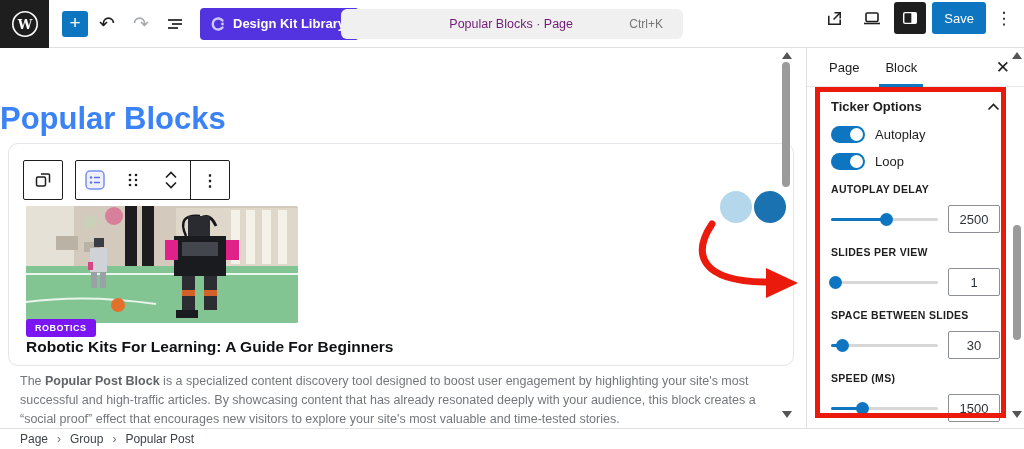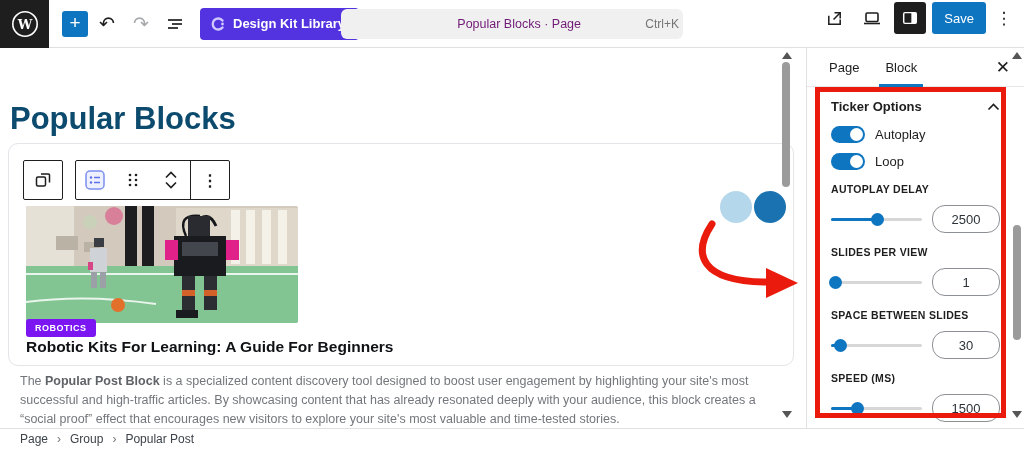--- a/index.html
+++ b/index.html
@@ -14,32 +14,32 @@
   .inserter { width:26px; height:26px; margin-left:13px; background:#0e75c0; border-radius:3px;
     color:#fff; font-size:19px; line-height:24px; text-align:center; cursor:pointer; font-weight:400; }
   .tb-ic { width:30px; height:30px; display:flex; align-items:center; justify-content:center;
     font-size:19px; color:#1e1e1e; cursor:pointer; margin-left:4px; }
   .tb-ic.disabled { color:#a7aaad; }
   .dk-btn { margin-left:10px; height:32px; padding:0 14px 0 10px; background:#5333e0; color:#fff;
     border:none; border-radius:4px; font-size:13px; font-weight:700; display:flex; align-items:center; gap:7px; cursor:pointer; }
   .cmdbar { position:absolute; left:50%; transform:translateX(-50%); top:9px; width:342px; height:30px;
     background:#f0f0f1; border-radius:6px; display:flex; align-items:center; cursor:pointer; }
   .cmdbar .cmd-title { flex:1; text-align:center; font-size:12.5px; color:#701a75; padding-left:52px; }
-  .cmdbar .cmd-kbd { font-size:12px; color:#757575; padding-right:4px; }
+  .cmdbar .cmd-kbd { font-size:12px; color:#757575; padding-right:20px; }
   .topbar-right { position:absolute; right:8px; top:0; height:36px; display:flex; align-items:center; gap:6px; }
   .icon-btn { width:32px; height:32px; display:flex; align-items:center; justify-content:center; cursor:pointer; border-radius:3px; }
   .icon-btn.active-black { background:#1e1e1e; }
   .save-btn { height:32px; padding:0 12px; background:#0e75c0; color:#fff; border:none; border-radius:3px;
     font-size:13px; cursor:pointer; }
   .kebab { font-size:17px; letter-spacing:0; color:#1e1e1e; width:24px; text-align:center; cursor:pointer; }
 
   
   .workspace { position:absolute; top:48px; left:0; width:1024px; height:380px; }
   .canvas { position:absolute; left:0; top:0; width:806px; height:380px; background:#fff; overflow:hidden; }
-  .page-title { position:absolute; left:10px; top:53px; font-size:31px; font-weight:700; color:#0c4a6e; letter-spacing:0; }
+  .page-title { position:absolute; left:0; top:53px; font-size:31px; font-weight:700; color:#3b82f6; letter-spacing:0; }
 
   .post-card { position:absolute; left:8px; top:95px; width:786px; height:223px;
     border:1px solid #e4e4e9; border-radius:10px; background:#fff; }
   .hidden-frag { position:absolute; left:190px; top:22px; font-size:18px; font-weight:700; color:#16164a;
     text-shadow:1px 0 0 #4f82d8, -1px 0 0 #4f82d8; }
 
   .block-toolbar { position:absolute; left:14px; top:16px; display:flex; gap:12px; }
   .tb-box { border:1px solid #1e1e1e; border-radius:2px; background:#fff; height:40px; display:flex; align-items:center; }
   .tb-box .cell { width:38px; height:38px; display:flex; align-items:center; justify-content:center; cursor:pointer; }
   .tb-sep { width:1px; height:40px; background:#1e1e1e; }
@@ -86,21 +86,21 @@
   .toggle.on .knob { left:auto; right:2px; }
   .toggle-label { font-size:13px; color:#1e1e1e; }
 
   .ctl-label { font-size:10.5px; font-weight:600; letter-spacing:.3px; color:#1e1e1e; text-transform:uppercase;
     margin:13px 0 10px; }
   .slider-row { display:flex; align-items:center; gap:10px; margin-bottom:4px; }
   .slider { position:relative; flex:1; height:14px; cursor:pointer; }
   .slider .track { position:absolute; left:0; right:0; top:6px; height:3px; background:#d7d7d7; border-radius:2px; }
   .slider .fill { position:absolute; left:0; top:6px; height:3px; background:#0e75c0; border-radius:2px; }
   .slider .thumb { position:absolute; top:1px; width:13px; height:13px; margin-left:-6px; border-radius:50%; background:#0e75c0; }
-  .num-input { width:68px; height:28px; border:1px solid #8c8f94; border-radius:13px; font-size:13px;
+  .num-input { width:52px; height:28px; border:1px solid #8c8f94; border-radius:2px; font-size:13px;
     text-align:center; color:#2c3338; font-family:"Liberation Sans", sans-serif; background:#fff; }
   .nav-toggle-row { margin-top:18px; }
 
   
   .s-scroll { position:absolute; right:0; top:0; width:14px; height:380px; }
   .s-scroll .scroll-thumb { top:177px; height:115px; left:3px; }
 
   
   .red-rect { position:absolute; left:815px; top:39px; width:191px; height:331px;
     border:5px solid #ea1b0c; z-index:20; pointer-events:none; }

